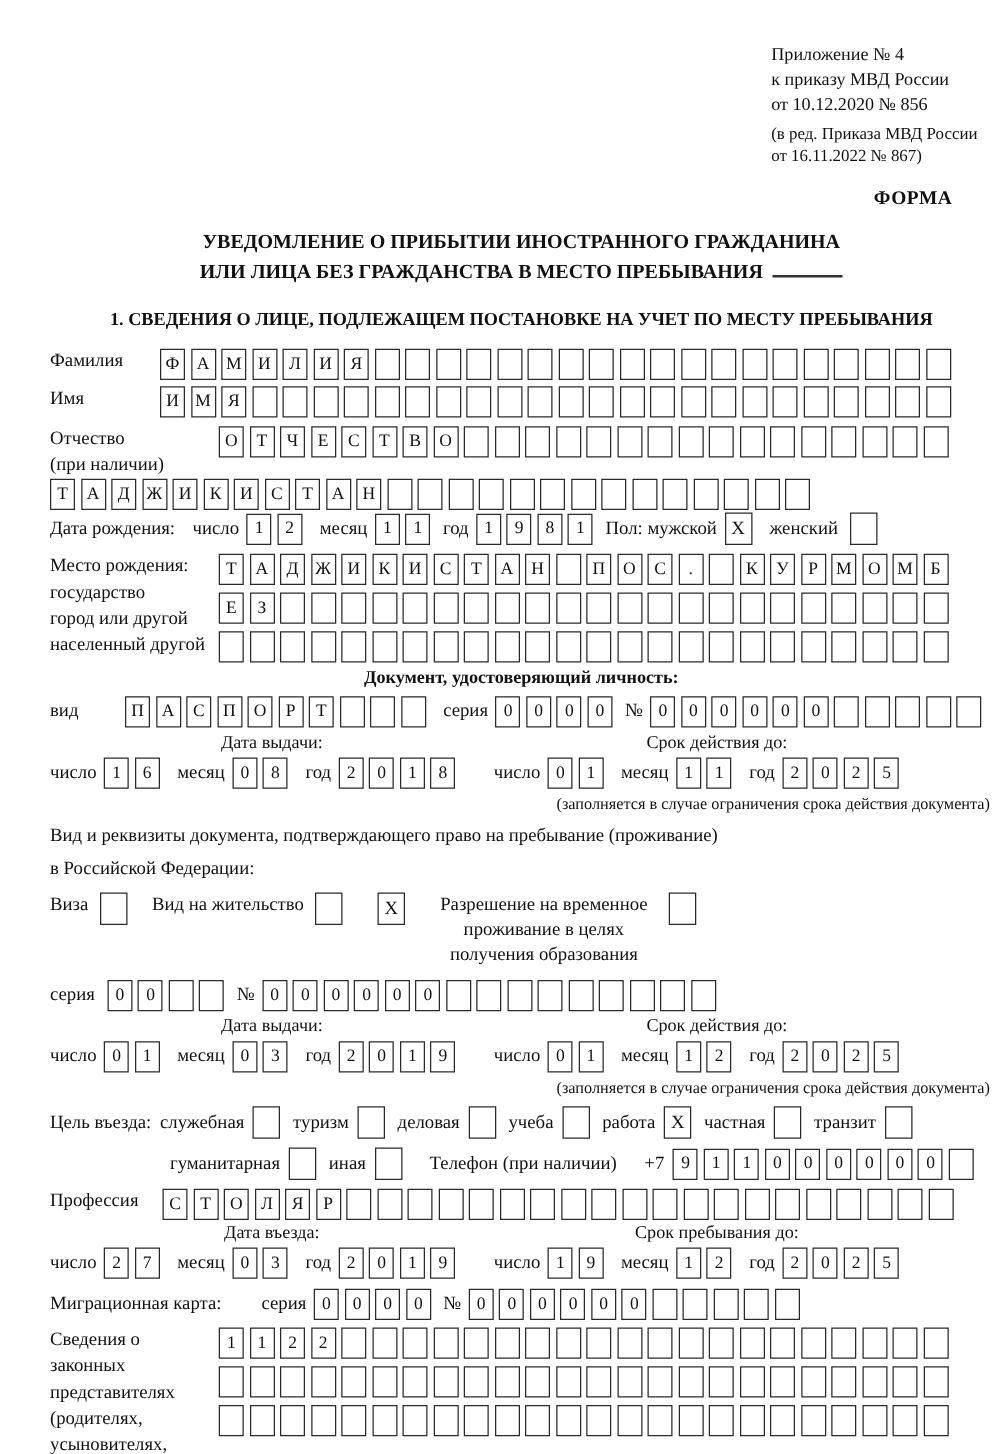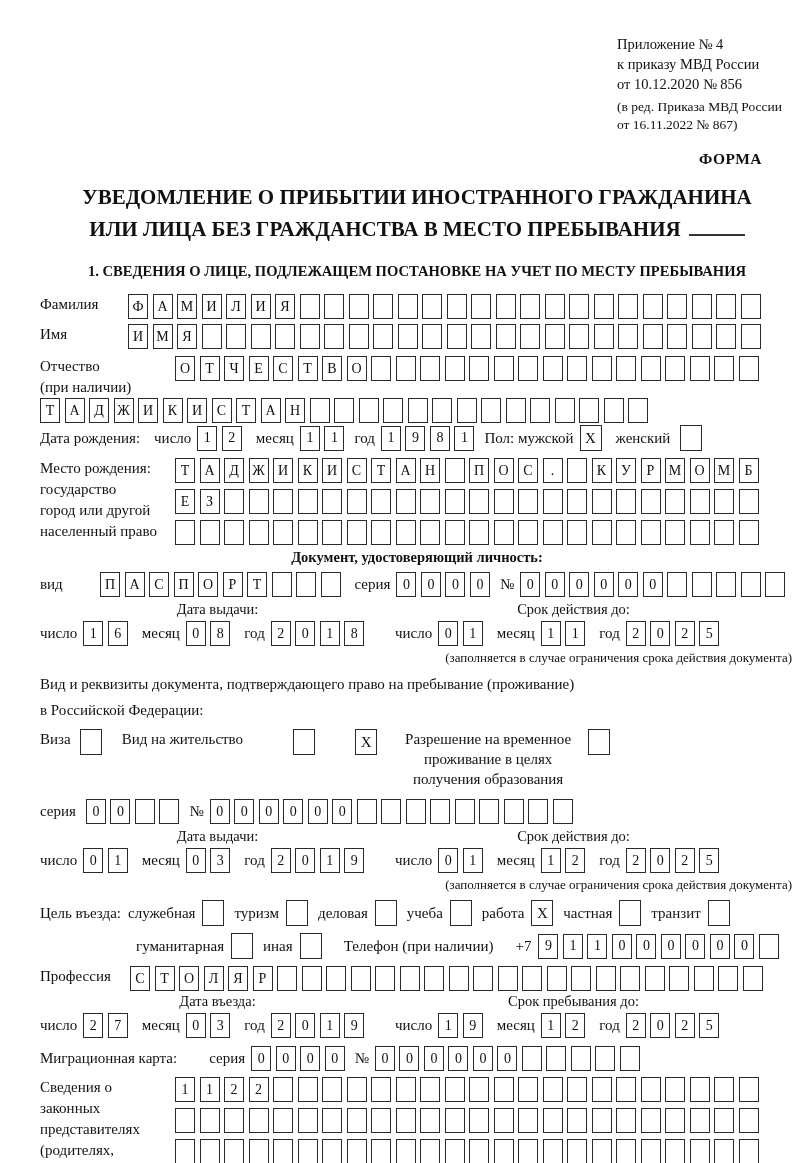--- a/index.html
+++ b/index.html
@@ -11,21 +11,21 @@
     overflow:hidden;
   }
   .page { width:800px; height:1163px; padding:34px 6px 10px 40px; overflow:hidden; }
 
   
   .appendix { margin-left:577px; line-height:1.38; font-size:14.5px; }
   .appendix .ed { font-size:13.5px; margin-top:4px; line-height:1.35; }
   .forma { text-align:right; padding-right:32px; font-weight:bold; font-size:15.5px; margin-top:16px; letter-spacing:.5px; }
 
   
-  .title { text-align:center; font-weight:bold; font-size:21px; line-height:1.5; margin-top:14px; }
+  .title { text-align:center; font-weight:bold; font-size:16px; line-height:1.5; margin-top:14px; }
   .blank-line { display:inline-block; width:56px; border-bottom:2px solid #333; height:14px; margin-left:8px; }
   .sec-head { text-align:center; font-weight:bold; font-size:14.6px; margin-top:18px; margin-bottom:14px; }
 
   
   .frow { display:flex; align-items:flex-start; margin-bottom:5px; }
   .lbl { line-height:21px; }
   .lblcol div { line-height:21px; }
   .lw88 { flex:0 0 88px; }
   .lw115 { flex:0 0 115px; }
   .lw135 { flex:0 0 135px; }
@@ -62,21 +62,21 @@
   .para { line-height:1.75; margin-top:4px; }
 
   
   .optrow { display:flex; align-items:flex-start; margin-top:6px; margin-bottom:10px; }
   .optrow .og { display:flex; align-items:flex-start; }
   .optrow .og .ot { margin-right:9px; line-height:20px; }
   .optrow .og .otc { text-align:center; }
   .w-perm1 { width:168px; }
   .w-perm2 { width:182px; }
   .gap20 { margin-right:20px; }
-  .gap28 { margin-right:40px;gap:41px; }
+  .gap28 { margin-right:28px; }
 
   
   .purp { display:flex; align-items:center; margin-bottom:7px; }
   .purp .pt { margin-right:7px; }
   .purp .box { margin-right:10px; }
   .indent100 { margin-left:96px; }
 
   .inline-row { display:flex; align-items:center; margin-bottom:5px; }
   .inline-row .sp6 { margin-right:6px; }
   .inline-row .sp10 { margin-right:10px; }
@@ -255,21 +255,21 @@
     <span class="box sp14">X</span>
     <span class="sp10">женский</span>
     <span class="box"></span>
   </div>
 
   <div class="frow" style="margin-bottom:1px;">
     <div class="lblcol lw135">
       <div>Место рождения:</div>
       <div>государство</div>
       <div>город или другой</div>
-      <div>населенный право</div>
+      <div>населенный другой</div>
     </div>
     <div class="stack">
       <div class="cells">
           <span class="cell">Т</span>
           <span class="cell">А</span>
           <span class="cell">Д</span>
           <span class="cell">Ж</span>
           <span class="cell">И</span>
           <span class="cell">К</span>
           <span class="cell">И</span>

